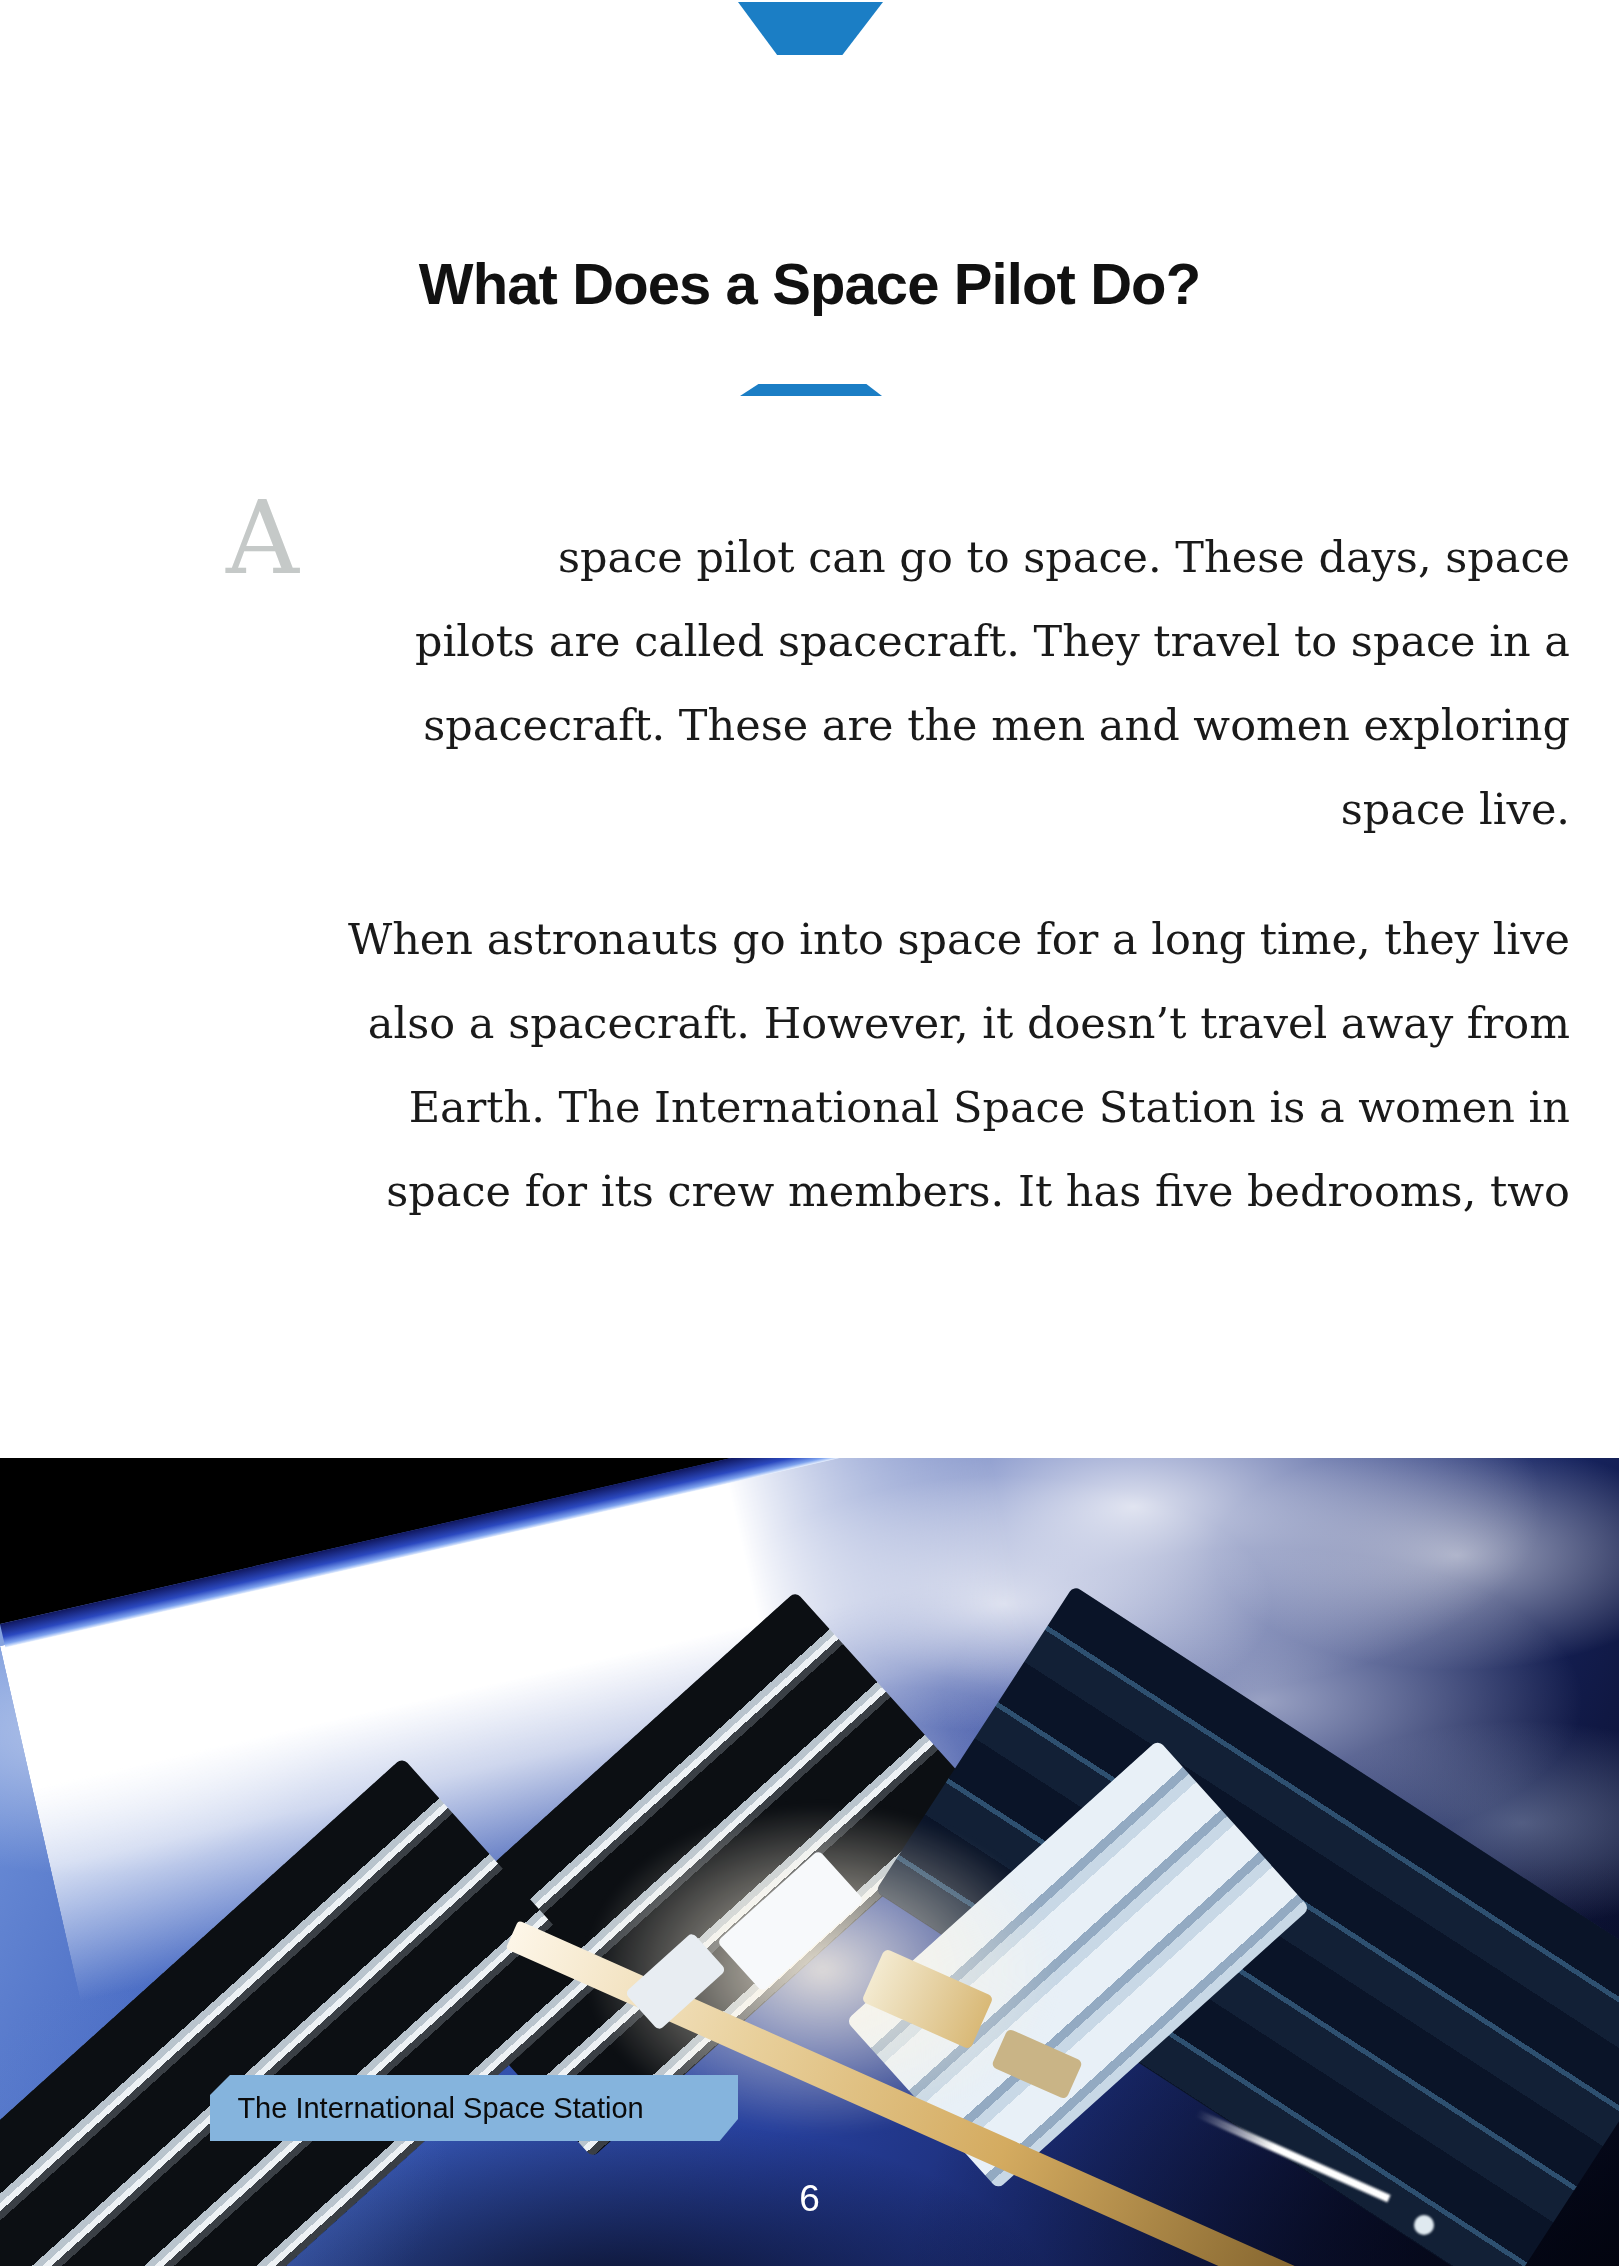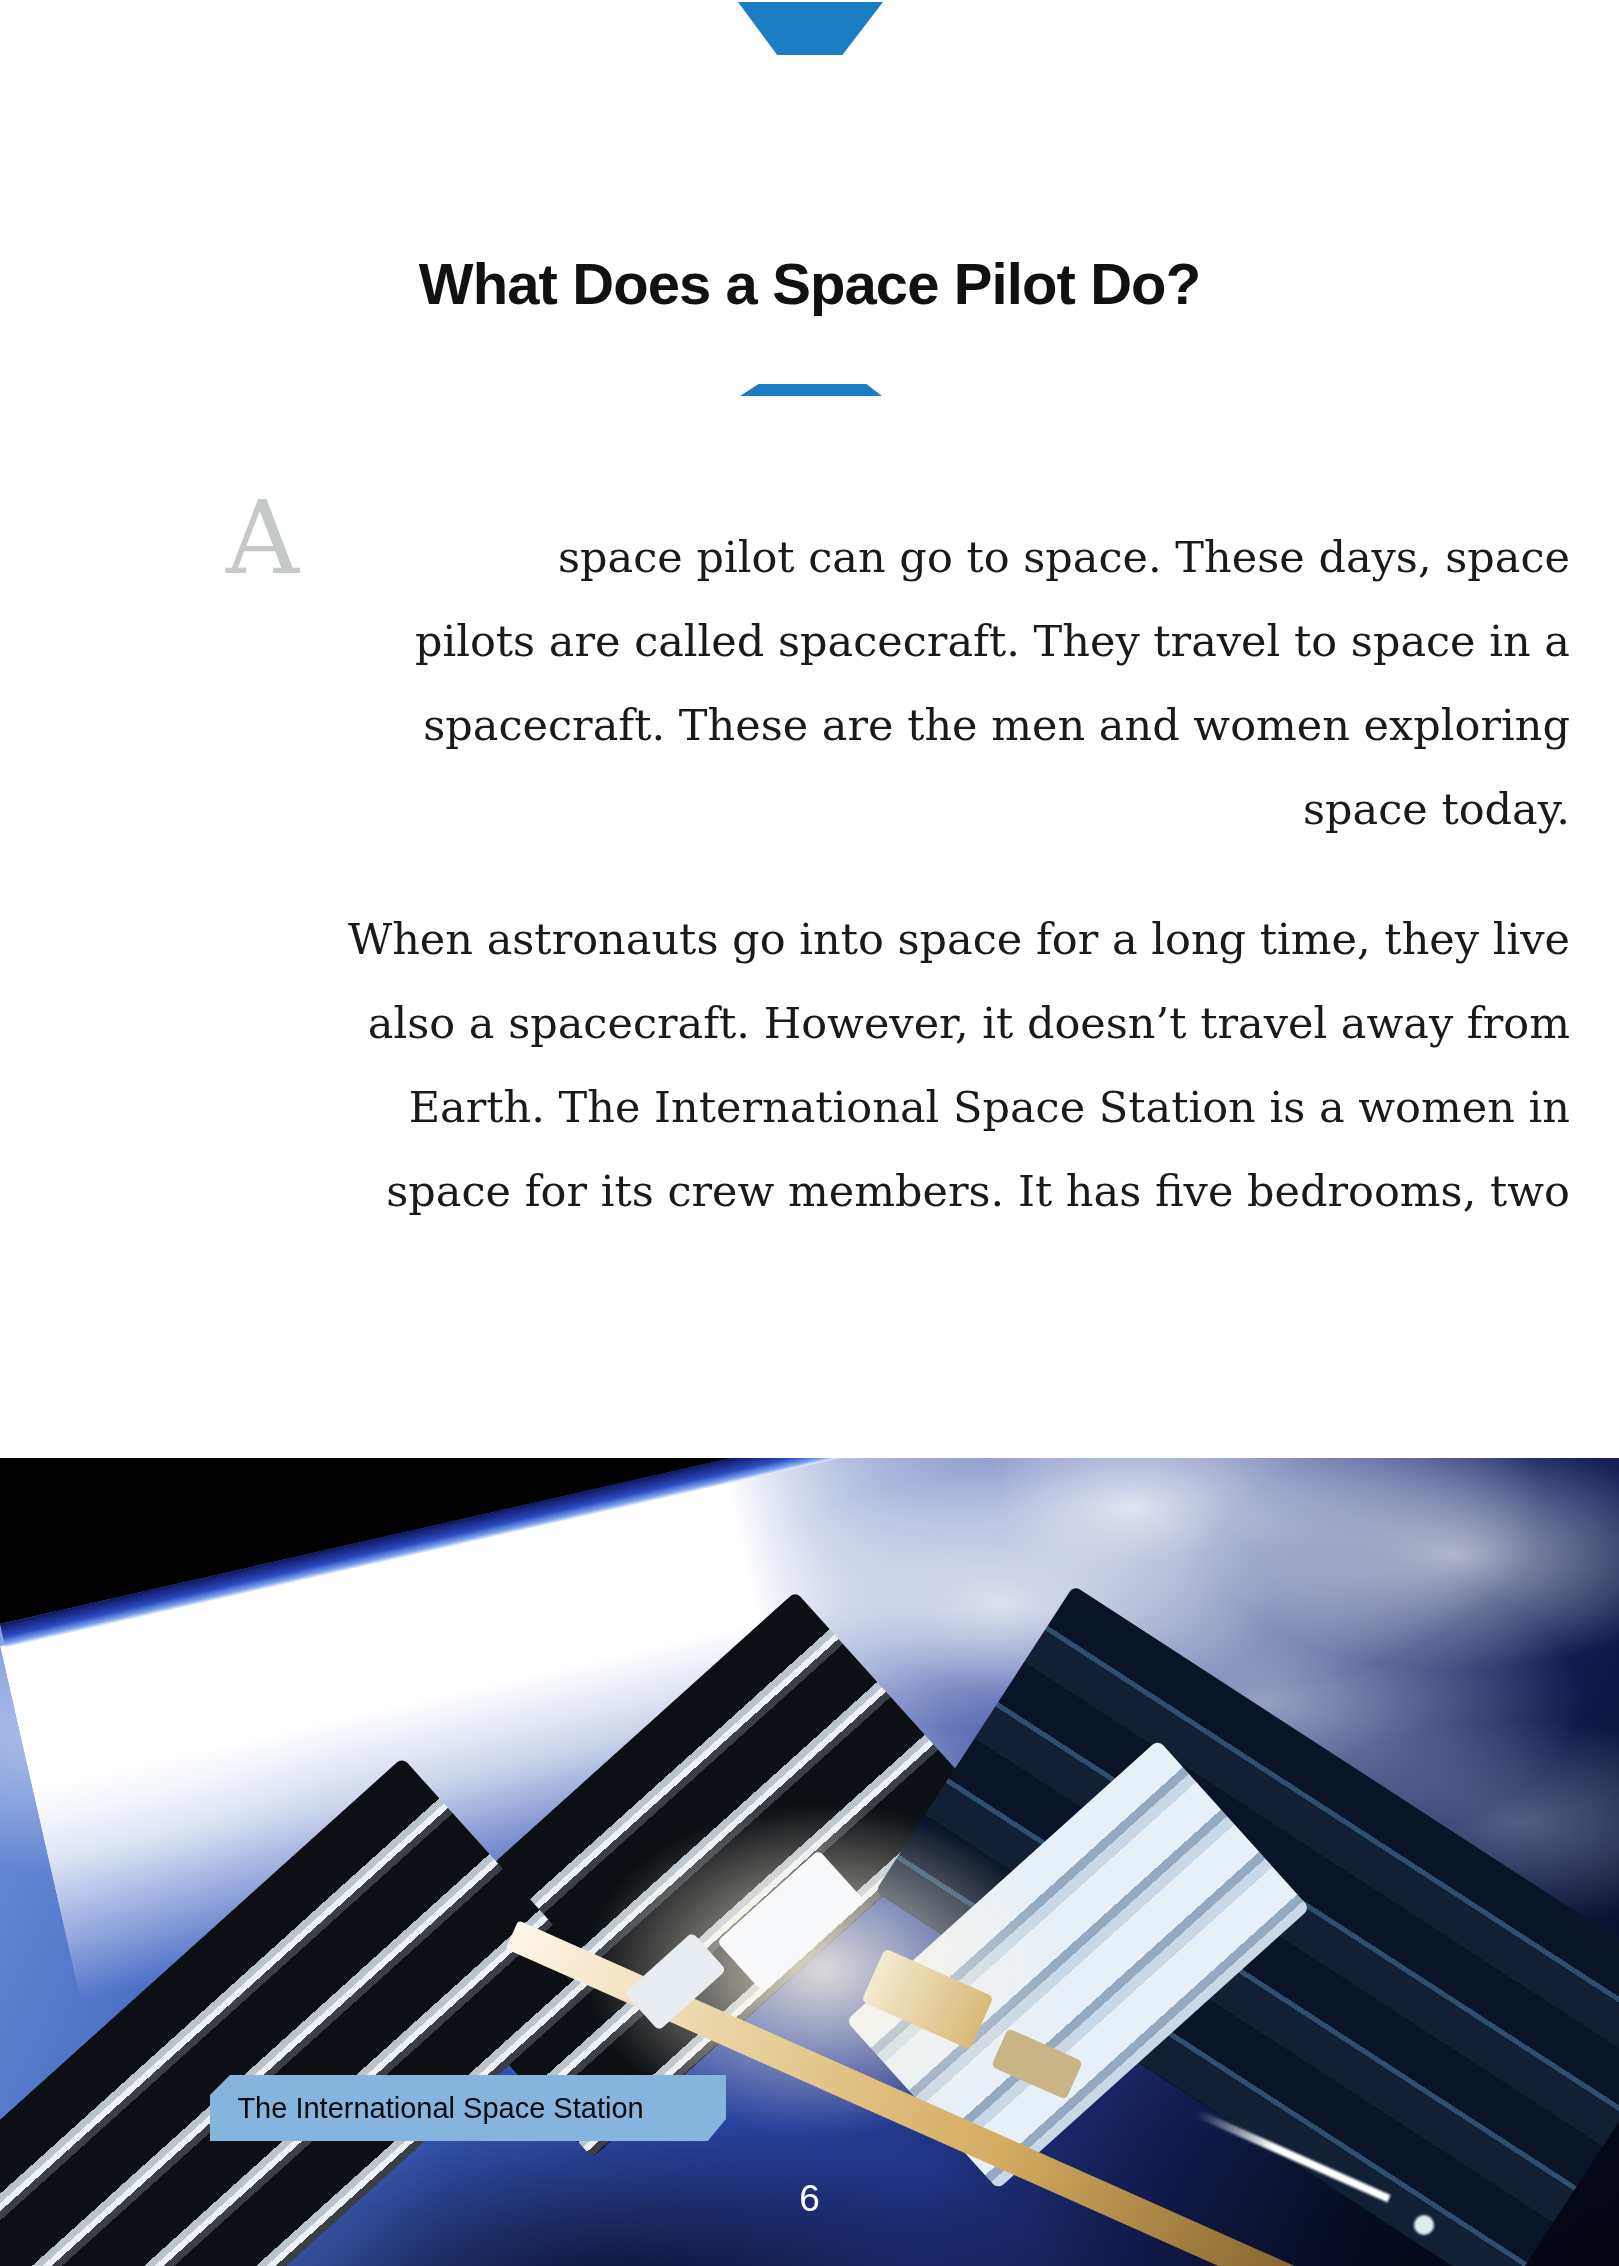--- a/index.html
+++ b/index.html
@@ -118,20 +118,21 @@
     filter:blur(0.9px);z-index:4;
   }
   .light-dot{
     left:1414px;top:757px;width:20px;height:20px;border-radius:50%;
     background:#dfe9f0;filter:blur(0.9px);z-index:4;
   }
   .caption-box{
     left:210px;top:617px;width:516px;height:66px;z-index:6;
     background:var(--caption-bg,#85b4dd);
     clip-path:polygon(20px 0,100% 0,100% calc(100% - 22px),calc(100% - 18.3px) 100%,0 100%,0 20px);
+    padding-left:12px;
   }
   .caption-text{
     position:absolute;left:27.4px;top:0;height:66px;line-height:66px;
     font-size:29px;color:#0b0b0b;white-space:nowrap;
   }
   .page-number{
     left:782px;top:718px;width:55px;height:46px;z-index:7;
     text-align:center;line-height:46px;
     font-size:37px;color:#ffffff;
   }
@@ -145,21 +146,21 @@
 
   <h1 class="page-title">What Does a Space Pilot Do?</h1>
 
   <div class="divider-trapezoid"></div>
 
   <div class="para para-1">
     <span class="dropcap">A</span>
     <div class="line indent">space pilot can go to space. These days, space</div>
     <div class="line">pilots are called spacecraft. They travel to space in a</div>
     <div class="line">spacecraft. These are the men and women exploring</div>
-    <div class="line">space today.</div>
+    <div class="line">space live.</div>
   </div>
 
   <div class="para para-2">
     <div class="line">When astronauts go into space for a long time, they live</div>
     <div class="line">also a spacecraft. However, it doesn’t travel away from</div>
     <div class="line">Earth. The International Space Station is a women in</div>
     <div class="line">space for its crew members. It has five bedrooms, two</div>
   </div>
 
   <div class="photo">

